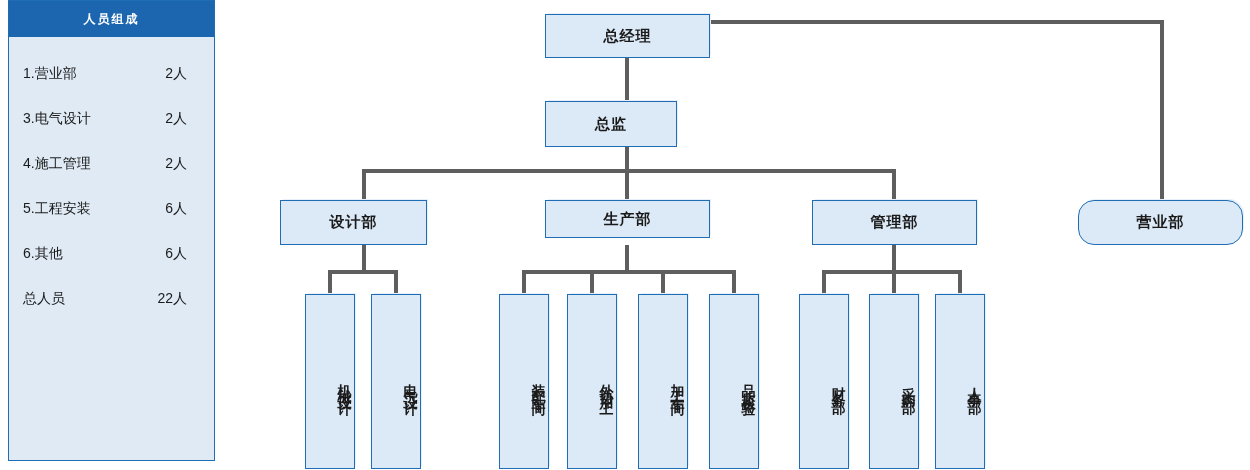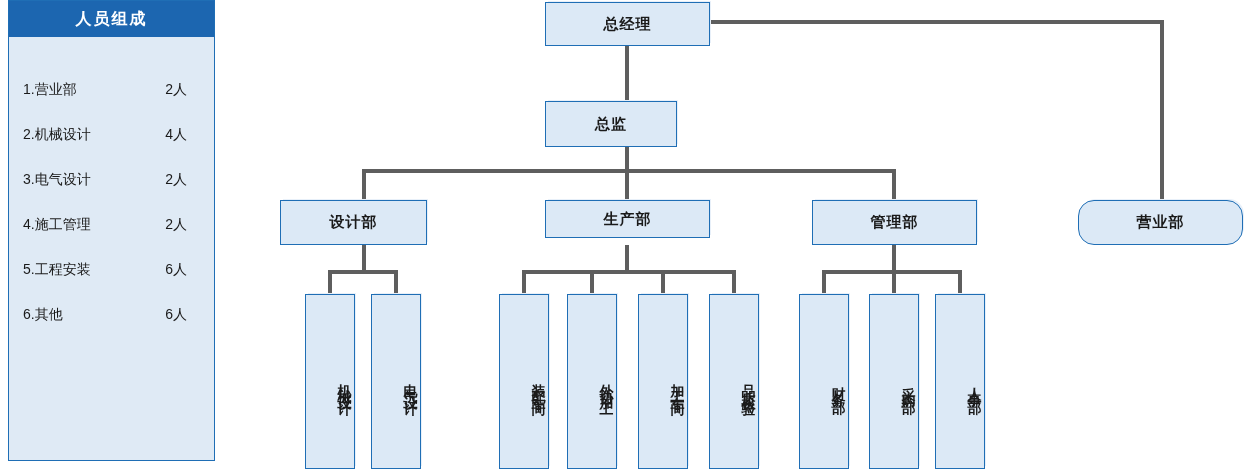--- a/index.html
+++ b/index.html
@@ -53,25 +53,24 @@
     width:207px;height:461px;
     box-sizing:border-box;
     border:1.5px solid #1f6eb5;
     background:#dfeaf5;
   }
   #sidebar-header{
     height:36px;
     background:#1c66b0;
     color:#ffffff;
     display:flex;align-items:center;justify-content:center;
-    font-size:16px;font-weight:bold;letter-spacing:2px;
+    font-size:12px;font-weight:bold;letter-spacing:2px;
   }
   #sidebar-list{
     padding:14px 0 0 0;
-    margin-top:16px;
   }
   .srow{
     height:45px;
     display:flex;
     align-items:center;
     font-size:14px;
     color:#1a1a1a;
   }
   .srow .slabel{
     width:120px;
@@ -92,38 +91,38 @@
 <body>
 
 <div id="sidebar">
   <div id="sidebar-header">人员组成</div>
   <div id="sidebar-list">
     <div class="srow">
       <span class="slabel">1.营业部</span>
       <span class="svalue">2人</span>
     </div>
     <div class="srow">
-      <span class="slabel">2.机械设计</span>
-      <span class="svalue">4人</span>
-    </div>
-    <div class="srow">
       <span class="slabel">3.电气设计</span>
       <span class="svalue">2人</span>
     </div>
     <div class="srow">
       <span class="slabel">4.施工管理</span>
       <span class="svalue">2人</span>
     </div>
     <div class="srow">
       <span class="slabel">5.工程安装</span>
       <span class="svalue">6人</span>
     </div>
     <div class="srow">
       <span class="slabel">6.其他</span>
       <span class="svalue">6人</span>
+    </div>
+    <div class="srow">
+      <span class="slabel">总人员</span>
+      <span class="svalue">22人</span>
     </div>
   </div>
 </div>
 
 <div class="conn" style="left:625px;top:44px;width:4px;height:56px;"></div>
 
 <div class="conn" style="left:709px;top:20px;width:455px;height:4px;"></div>
 <div class="conn" style="left:1160px;top:20px;width:4px;height:180px;"></div>
 
 <div class="conn" style="left:625px;top:147px;width:4px;height:26px;"></div>
@@ -143,21 +142,21 @@
 <div class="conn" style="left:590px;top:270px;width:4px;height:26px;"></div>
 <div class="conn" style="left:661px;top:270px;width:4px;height:26px;"></div>
 <div class="conn" style="left:732px;top:270px;width:4px;height:26px;"></div>
 
 <div class="conn" style="left:892px;top:245px;width:4px;height:27px;"></div>
 <div class="conn" style="left:822px;top:270px;width:140px;height:4px;"></div>
 <div class="conn" style="left:822px;top:270px;width:4px;height:26px;"></div>
 <div class="conn" style="left:892px;top:270px;width:4px;height:26px;"></div>
 <div class="conn" style="left:958px;top:270px;width:4px;height:26px;"></div>
 
-<div class="node node-h shadowed" style="left:545px;top:2px;width:165px;height:44px;">总经理</div>
+<div class="node node-h shadowed" style="left:545px;top:14px;width:165px;height:44px;">总经理</div>
 
 <div class="node node-h shadowed" style="left:545px;top:101px;width:132px;height:46px;">总监</div>
 
 <div class="node node-h shadowed" style="left:280px;top:200px;width:147px;height:45px;">设计部</div>
 
 <div class="node node-h shadowed" style="left:545px;top:200px;width:165px;height:38px;">生产部</div>
 
 <div class="node node-h shadowed" style="left:812px;top:200px;width:165px;height:45px;">管理部</div>
 
 <div class="node node-h shadowed" style="left:1078px;top:200px;width:165px;height:45px;border-radius:16px;">营业部</div>

